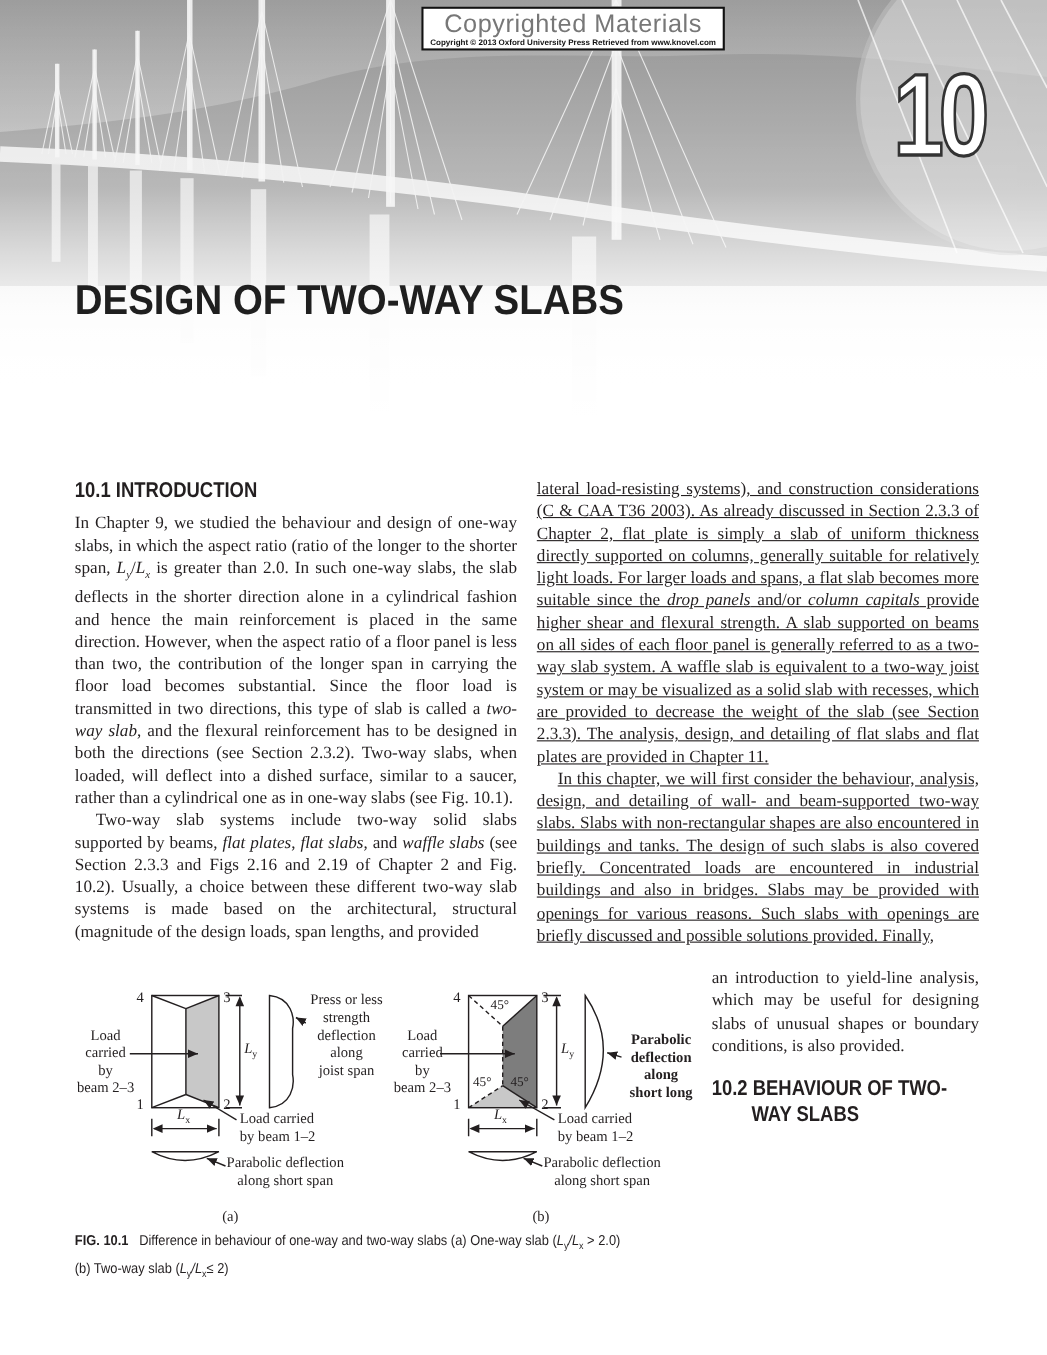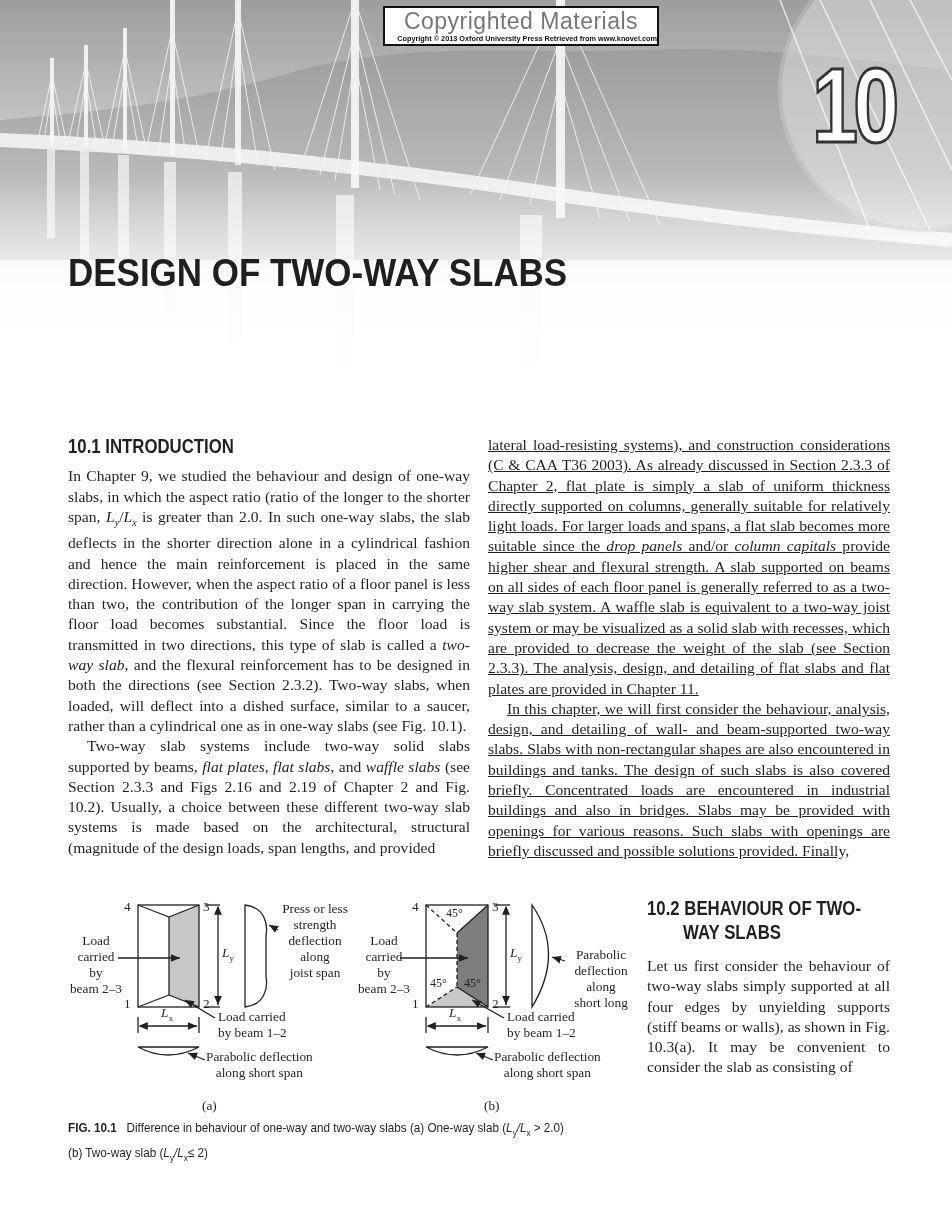--- a/index.html
+++ b/index.html
@@ -4,21 +4,21 @@
 <style>
   html, body { margin:0; padding:0; }
   body { width:952px; height:1232px; position:relative; background:#ffffff; overflow:hidden;
          font-family:"Liberation Serif", serif; color:#231f20; }
   .hero { position:absolute; left:0; top:0; width:952px; height:380px; overflow:hidden;
           background: linear-gradient(to bottom, #9d9d9d 0%, #b5b5b5 28%, #cfcfcf 50%, #ececec 70%, #ffffff 92%); }
   .hero svg { position:absolute; left:0; top:0; }
   .copy-box { position:absolute; left:337px; top:6px; width:276px; height:40px; background:#fff;
               border:2px solid #111; box-sizing:border-box; text-align:center;margin-left:46px; }
   .copy-title { font-family:"Liberation Sans", sans-serif; font-size:23px; color:#777; line-height:26px; letter-spacing:0.5px; }
-  .copy-sub { font-family:"Liberation Sans", sans-serif; font-size:7.3px; color:#111; font-weight:bold; line-height:9px;text-align:right; }
+  .copy-sub { font-family:"Liberation Sans", sans-serif; font-size:7.3px; color:#111; font-weight:bold; line-height:9px; }
   .chapter-num { position:absolute; left:812px; top:52px; font-family:"Liberation Sans", sans-serif;
                  font-weight:bold; font-size:106px; color:#fff; letter-spacing:-6px;
                  -webkit-text-stroke:3px #333; line-height:1; transform:scaleX(0.78); transform-origin:left top; }
   .chapter-title { position:absolute; left:68px; top:252px; font-family:"Liberation Sans", sans-serif;
                    font-weight:bold; font-size:38px; color:#1f1f1f; letter-spacing:0px; transform:scaleX(0.92); transform-origin:left top; }
   h2 { font-family:"Liberation Sans", sans-serif; font-weight:bold; font-size:19.5px; margin:0; color:#231f20;
        transform:scaleX(0.86); transform-origin:left top; white-space:nowrap; }
   .col { position:absolute; font-size:15.6px; line-height:20.3px; text-align:justify; }
   .col p { margin:0; }
   .indent { text-indent:19px; }
@@ -101,25 +101,25 @@
   <p style="margin-top:10px;"><span>In Chapter 9, we studied the behaviour and design of one-way slabs, in which the aspect ratio (ratio of the longer to the shorter span, </span><i><span>L</span><sub style="font-size:10px">y</sub></i><span>/</span><i><span>L</span><sub style="font-size:10px">x</sub></i><span> is greater than 2.0. In such one-way slabs, the slab deflects in the shorter direction alone in a cylindrical fashion and hence the main reinforcement is placed in the same direction. However, when the aspect ratio of a floor panel is less than two, the contribution of the longer span in carrying the floor load becomes substantial. Since the floor load is transmitted in two directions, this type of slab is called a </span><i>two-way slab</i><span>, and the flexural reinforcement has to be designed in both the directions (see Section 2.3.2). Two-way slabs, when loaded, will deflect into a dished surface, similar to a saucer, rather than a cylindrical one as in one-way slabs (see Fig. 10.1).</span></p>
   <p class="indent"><span>Two-way slab systems include two-way solid slabs supported by beams, </span><i>flat plates</i><span>, </span><i>flat slabs</i><span>, and </span><i>waffle slabs</i><span> (see Section 2.3.3 and Figs 2.16 and 2.19 of Chapter 2 and Fig. 10.2). Usually, a choice between these different two-way slab systems is made based on the architectural, structural (magnitude of the design loads, span lengths, and provided</span></p>
 </div>
 
 <div class="col" style="left:488px; top:435px; width:402px;text-decoration:underline;">
   <p><span>lateral load-resisting systems), and construction considerations (C &amp; CAA T36 2003). As already discussed in Section 2.3.3 of Chapter 2, flat plate is simply a slab of uniform thickness directly supported on columns, generally suitable for relatively light loads. For larger loads and spans, a flat slab becomes more suitable since the </span><i>drop panels</i><span> and/or </span><i>column capitals</i><span> provide higher shear and flexural strength. A slab supported on beams on all sides of each floor panel is generally referred to as a two-way slab system. A waffle slab is equivalent to a two-way joist system or may be visualized as a solid slab with recesses, which are provided to decrease the weight of the slab (see Section 2.3.3). The analysis, design, and detailing of flat slabs and flat plates are provided in Chapter 11.</span></p>
   <p class="indent">In this chapter, we will first consider the behaviour, analysis, design, and detailing of wall- and beam-supported two-way slabs. Slabs with non-rectangular shapes are also encountered in buildings and tanks. The design of such slabs is also covered briefly. Concentrated loads are encountered in industrial buildings and also in bridges. Slabs may be provided with openings for various reasons. Such slabs with openings are briefly discussed and possible solutions provided. Finally,</p>
 </div>
 
 <div class="col" style="left:647px; top:880px; width:243px;">
+  <p>an introduction to yield-line analysis, which may be useful for designing slabs of unusual shapes or boundary conditions, is also provided.</p>
   <h2 style="margin-top:16px; line-height:24px;">
     <span>10.2 BEHAVIOUR OF TWO-</span><br>
     <span style="padding-left:42px">WAY SLABS</span>
   </h2>
-  <p style="margin-top:12px;">Let us first consider the behaviour of two-way slabs simply supported at all four edges by unyielding supports (stiff beams or walls), as shown in Fig. 10.3(a). It may be convenient to consider the slab as consisting of</p>
 </div>
 
 <div class="fig-area">
   <svg width="580" height="200" viewBox="0 0 580 200" style="position:absolute;left:0;top:0;">
     <defs>
       <marker id="ah" markerWidth="8" markerHeight="8" refX="7" refY="4" orient="auto">
           <path d="M0,1 L7,4 L0,7 Z" fill="#231f20"></path>
         </marker>
       <marker id="ahs" markerWidth="8" markerHeight="8" refX="1" refY="4" orient="auto">
           <path d="M7,1 L0,4 L7,7 Z" fill="#231f20"></path>
@@ -210,21 +210,21 @@
   <div class="fig-label" style="left:370px;top:80px;font-size:12px;">45°</div>
   <div class="fig-label" style="left:404px;top:80px;font-size:12px;">45°</div>
   <div class="fig-label" style="left:292px;top:38px;width:64px;">
     <div>Load</div>
       <div>carried</div>
       <div>by</div>
       <div>beam 2–3</div>
   </div>
   <div class="fig-label" style="left:450px;top:50px;font-style:italic;"><span>L</span><sub style="font-size:9px;font-style:normal">y</sub></div>
   <div class="fig-label" style="left:389px;top:110px;font-style:italic;"><span>L</span><sub style="font-size:9px;font-style:normal">x</sub></div>
-  <div class="fig-label" style="left:508px;top:52px;width:66px;">
+  <div class="fig-label" style="left:508px;top:42px;width:66px;font-weight:bold;">
     <div>Parabolic</div>
       <div>deflection</div>
       <div>along</div>
       <div>short long</div>
   </div>
   <div class="fig-label" style="left:447px;top:114px;text-align:left;">
     <div>Load carried</div>
       <div>by beam 1–2</div>
   </div>
   <div class="fig-label" style="left:434px;top:154px;">

